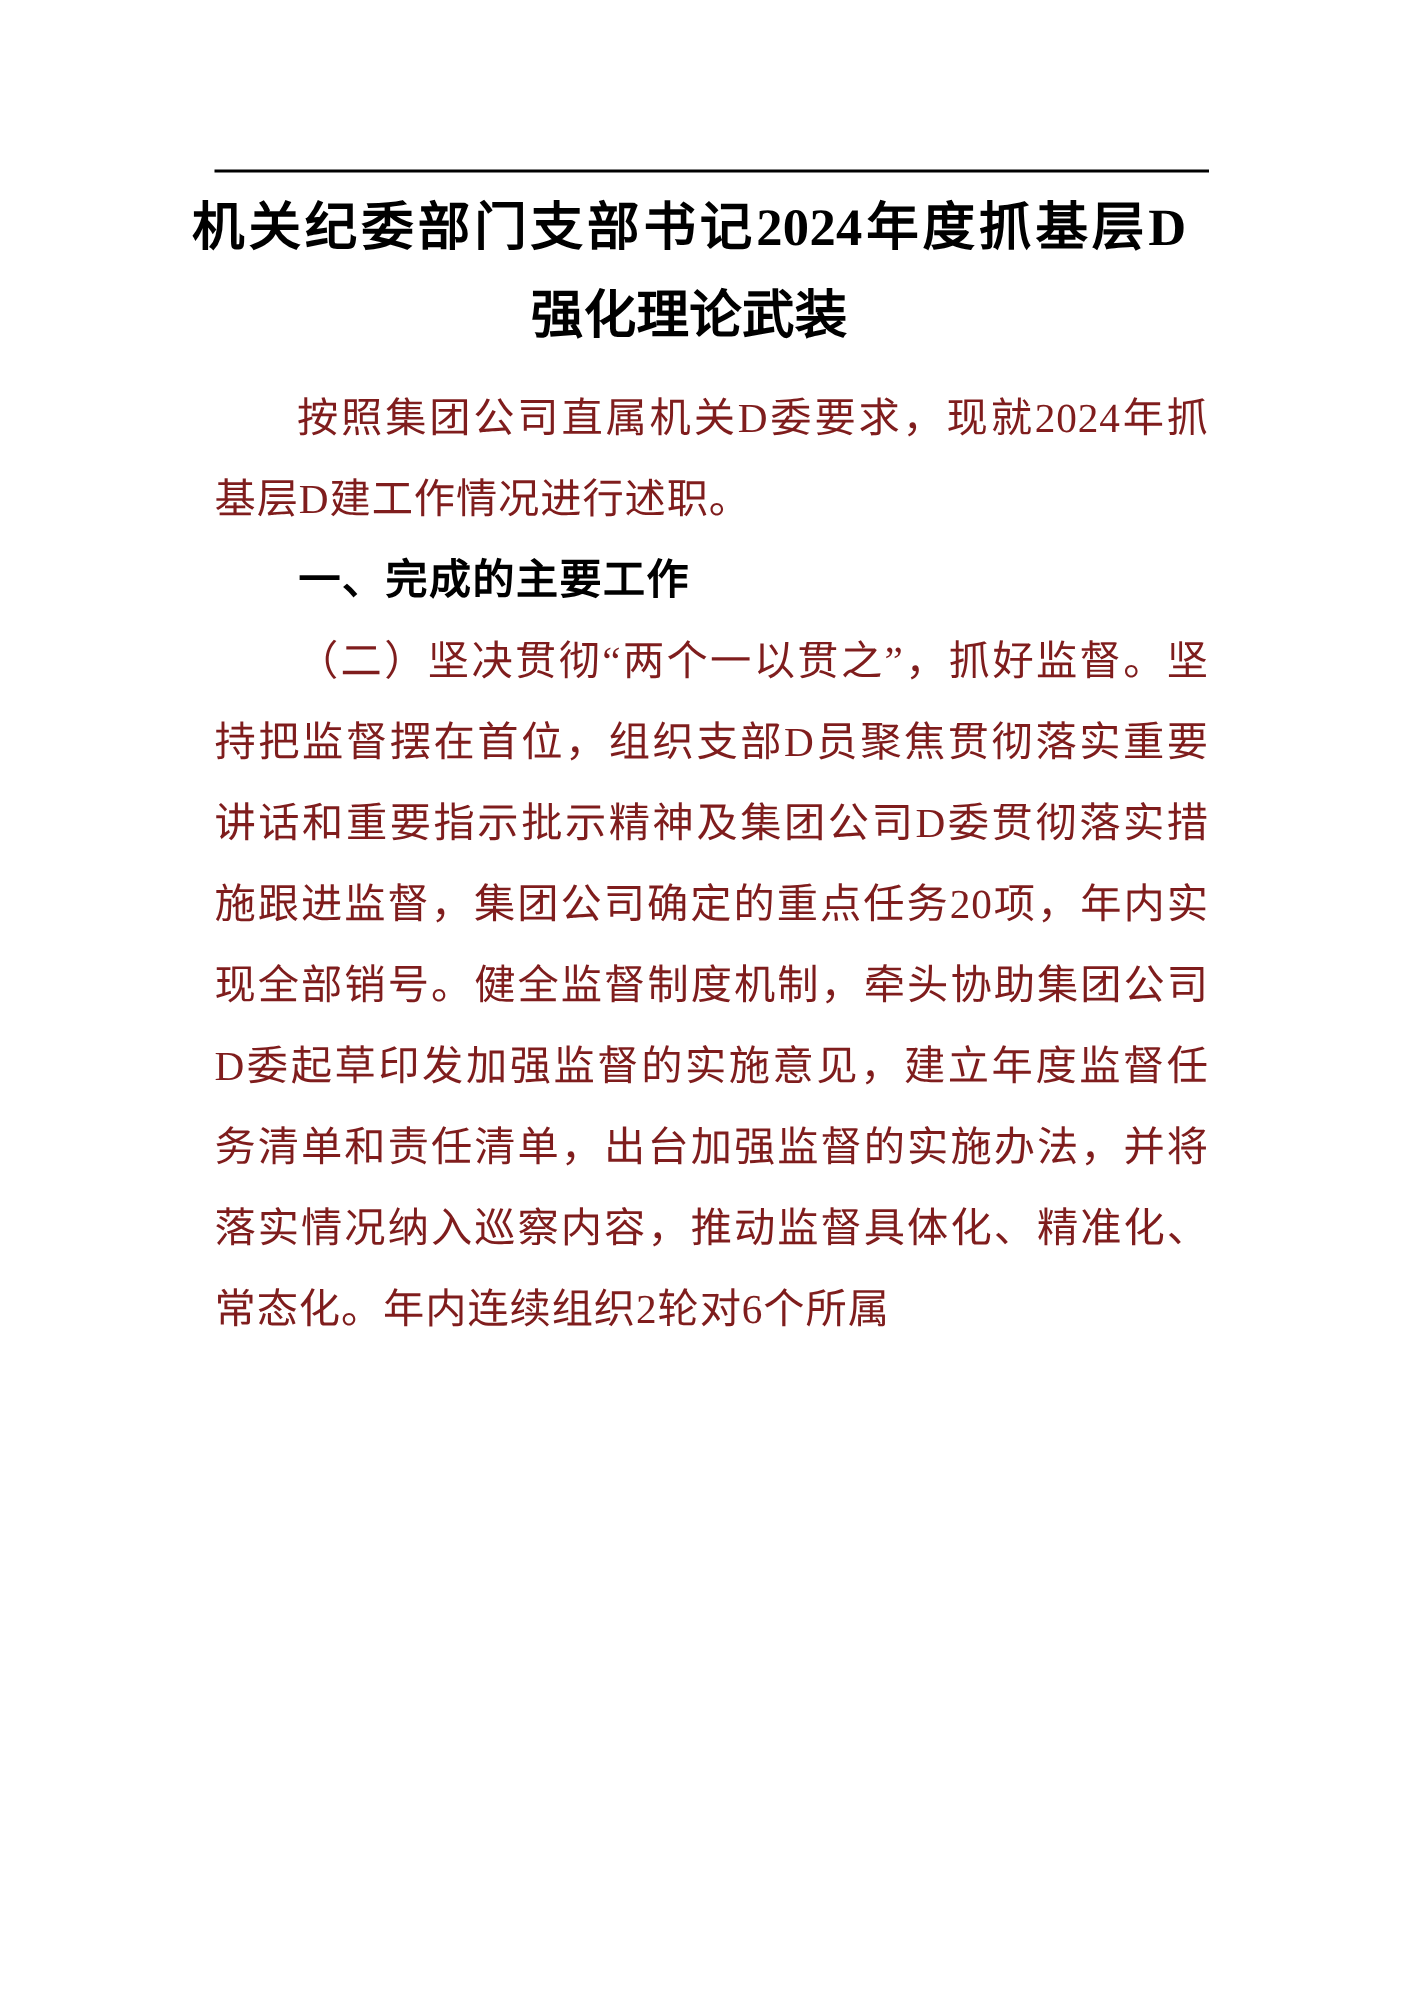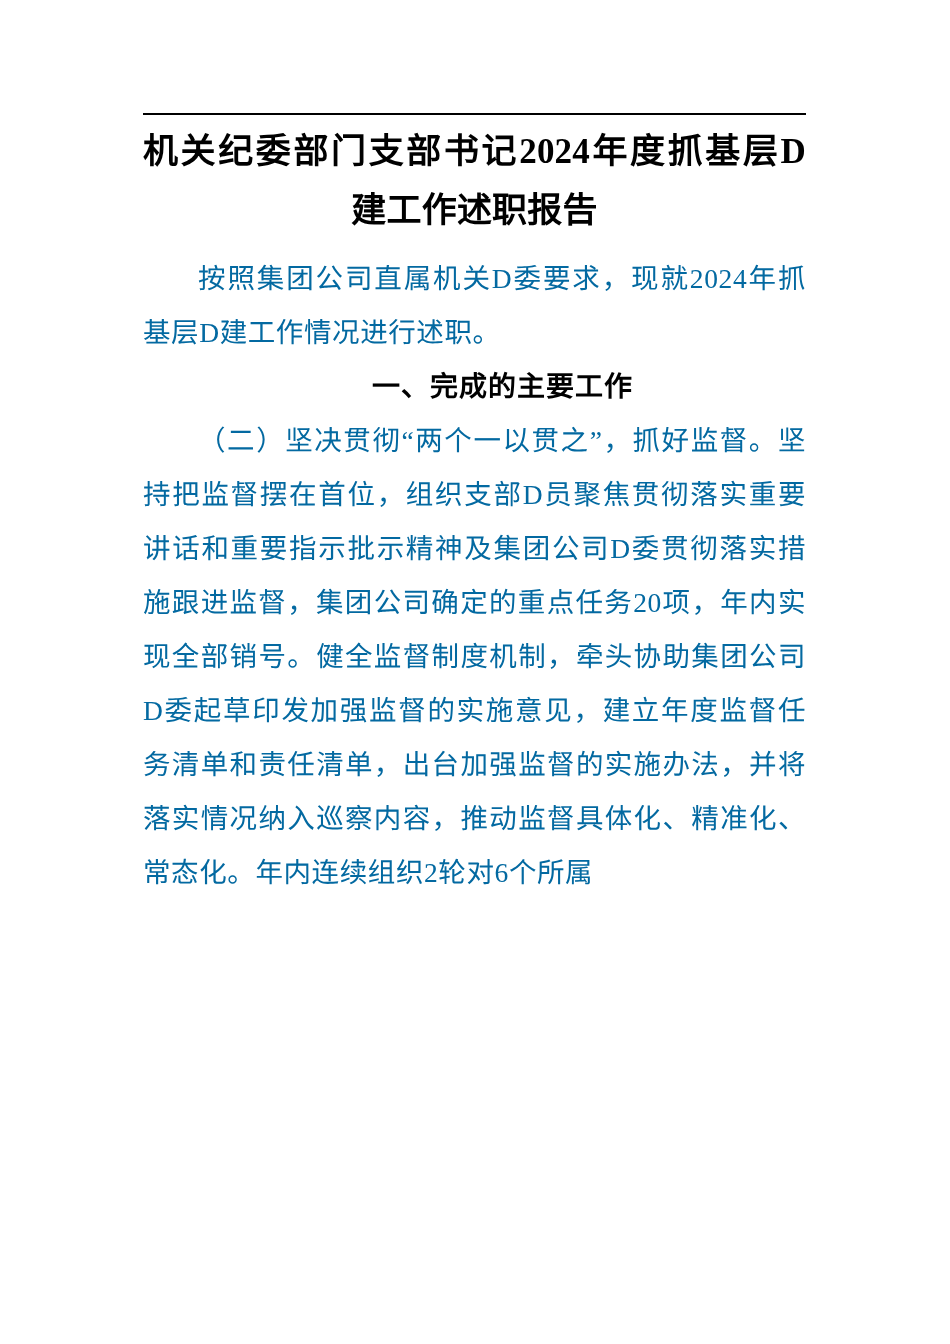--- a/index.html
+++ b/index.html
@@ -25,21 +25,21 @@
     left: 143px;
     top: 113px;
     width: 663px;
     height: 2px;
     background: #000000;
   }
 
   
   .doc-title {
     position: absolute;
-    left: 143px;
+    left: 128px;
     top: 122px;
     width: 663px;
     font-family: "Liberation Serif", "DejaVu Serif", serif;
     font-weight: 700;
     font-size: 35px;
     line-height: 59px;
     color: #000000;
     text-align: center;
     letter-spacing: 0.2px;
   }
@@ -60,55 +60,54 @@
     left: 143px;
     top: 252px;
     width: 663px;
   }
 
   p.para {
     margin: 0;
     font-family: "Liberation Serif", "DejaVu Serif", serif;
     font-size: 27.5px;
     line-height: 54px;
-    color: #0369a1;
+    color: #7f1d1d;
     text-align: justify;
     text-justify: inter-ideograph;
     text-indent: 2em;
     letter-spacing: 0.6px;
     word-break: break-all;
   }
 
   h2.section-heading {
     margin: 0;
     font-family: "Liberation Sans", "DejaVu Sans", sans-serif;
     font-weight: 700;
     font-size: 28px;
     line-height: 54px;
     color: #000000;
     text-indent: 2em;
     letter-spacing: 1px;
-    text-align: center;
   }
 
   
   .body-block .para:last-of-type {
     margin-bottom: 0;
   }
 </style>
 </head>
 <body>
 
 <div class="page">
 
   <div class="top-rule"></div>
 
   <div class="doc-title">
     <span class="tline tline-1">机关纪委部门支部书记2024年度抓基层D</span>
-    <span class="tline tline-2">建工作述职报告</span>
+    <span class="tline tline-2">强化理论武装</span>
   </div>
 
   <div class="body-block">
 
     <p class="para">按照集团公司直属机关D委要求，现就2024年抓基层D建工作情况进行述职。</p>
 
     <h2 class="section-heading">一、完成的主要工作</h2>
 
 
     <p class="para">（二）坚决贯彻“两个一以贯之”，抓好监督。坚持把监督摆在首位，组织支部D员聚焦贯彻落实重要讲话和重要指示批示精神及集团公司D委贯彻落实措施跟进监督，集团公司确定的重点任务20项，年内实现全部销号。健全监督制度机制，牵头协助集团公司D委起草印发加强监督的实施意见，建立年度监督任务清单和责任清单，出台加强监督的实施办法，并将落实情况纳入巡察内容，推动监督具体化、精准化、常态化。年内连续组织2轮对6个所属</p>

